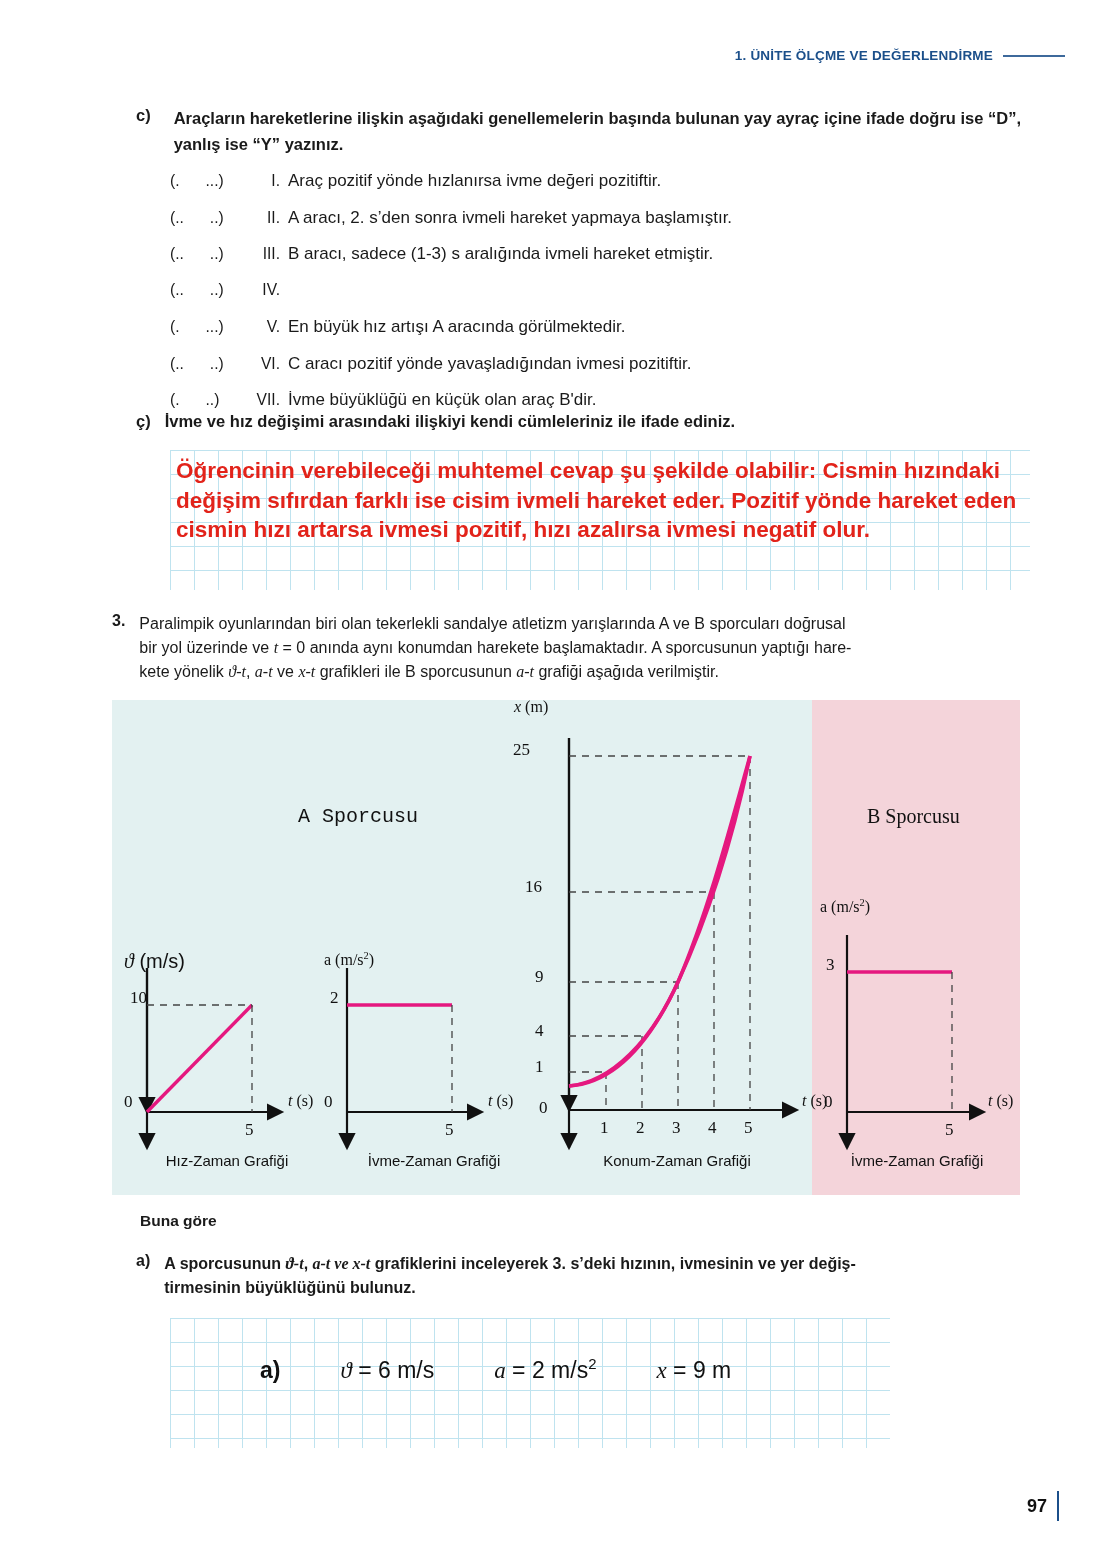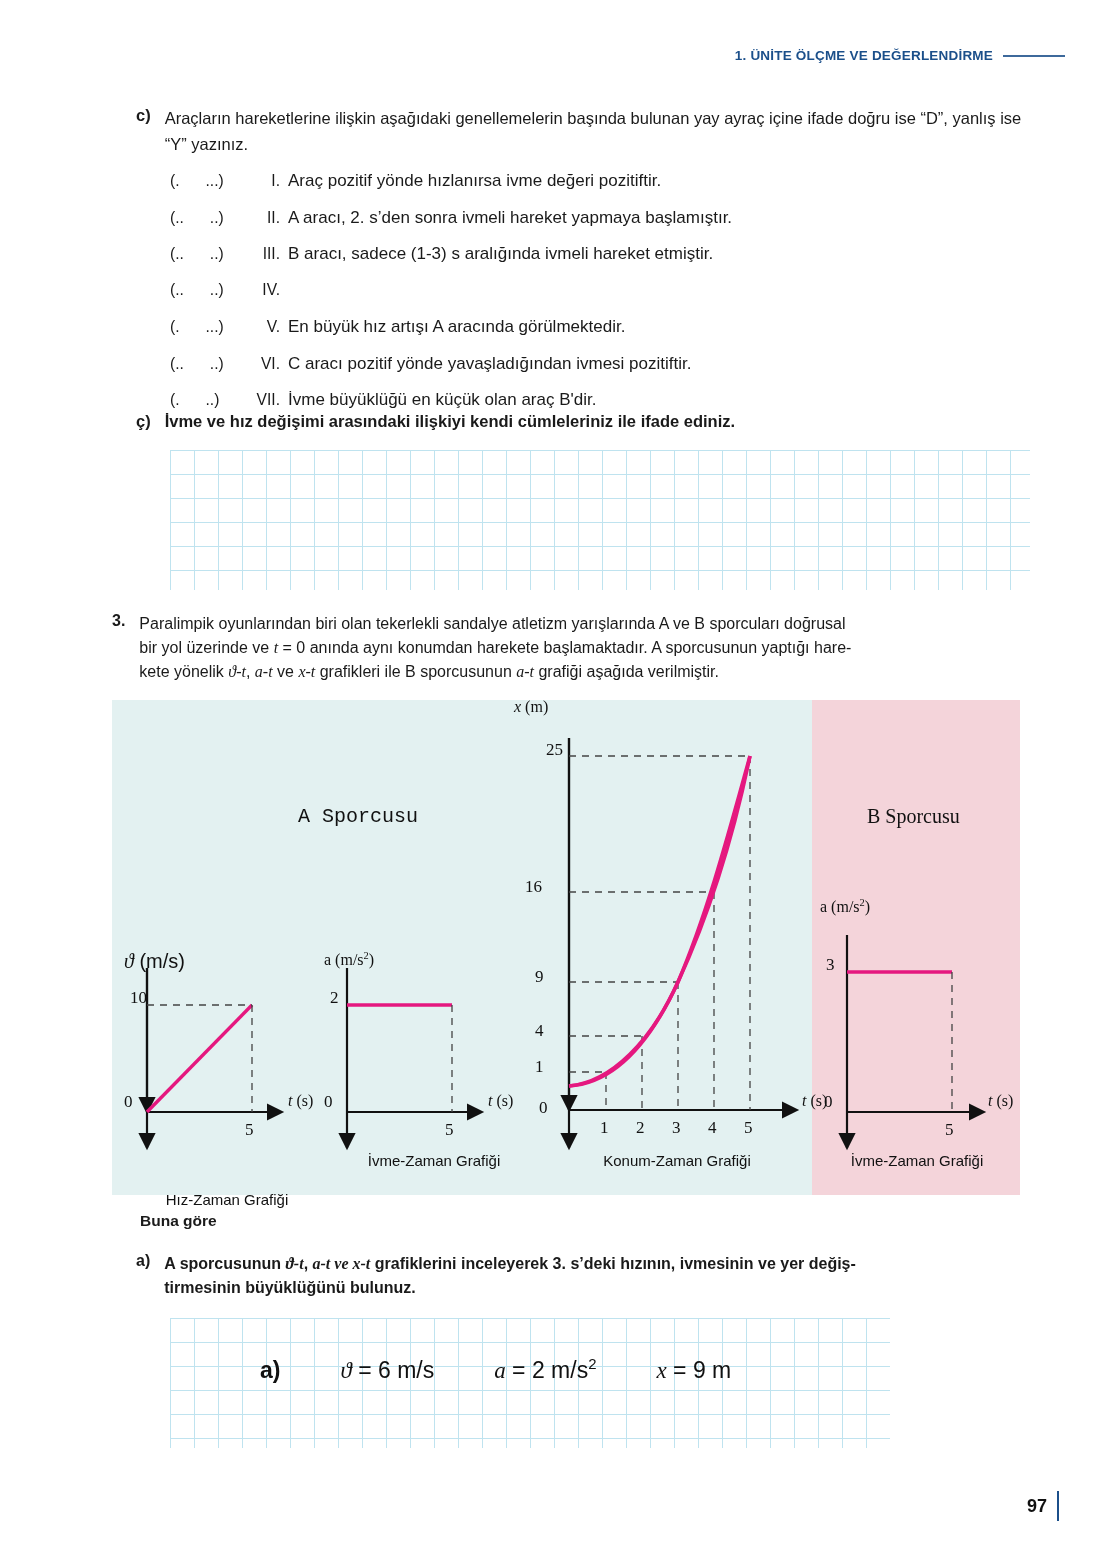--- a/index.html
+++ b/index.html
@@ -25,21 +25,21 @@
   }
   .header-rule {
     width:62px; height:2px; background:#1b4f8a; opacity:.85;
   }
 
   .q-c {
     position:absolute; left:136px; top:106px; width:900px;
     display:flex; gap:14px;
   }
   .q-c .lbl { font-weight:bold; font-size:16.5px; }
-  .q-c .txt { font-weight:normal; font-size:16.5px; line-height:1.55; }
+  .q-c .txt { font-weight:bold; font-size:16.5px; line-height:1.55;margin-left:9px; }
 
   .tf-list { position:absolute; left:170px; top:172px; width:860px; }
   .tf-row {
     display:flex; align-items:baseline; gap:0px;
     font-size:15.6px; line-height:1.0; margin-bottom:11.5px;
     height:25px;
   }
   .tf-paren {
     width:72px; position:relative; font-size:15.6px; color:#1a1a1a;
     white-space:pre;
@@ -177,20 +177,21 @@
       <div class="tf-text">İvme büyüklüğü en küçük olan araç B'dir.</div>
     </div>
   </div>
 
   <div class="q-cc">
     <div class="lbl">ç)</div>
     <div class="txt">İvme ve hız değişimi arasındaki ilişkiyi kendi cümleleriniz ile ifade ediniz.</div>
   </div>
 
   <div class="gridbox" id="answer-box-1"></div>
+  <div class="handwriting-red">Öğrencinin verebileceği muhtemel cevap şu şekilde olabilir: Cismin hızındaki değişim sıfırdan farklı ise cisim ivmeli hareket eder. Pozitif yönde hareket eden cismin hızı artarsa ivmesi pozitif, hızı azalırsa ivmesi negatif olur.</div>
 
   <div class="q3">
     <div class="num">3.</div>
     <div class="body">
       <span>Paralimpik oyunlarından biri olan tekerlekli sandalye atletizm yarışlarında A ve B sporcuları doğrusal</span><br>
       <span>bir yol üzerinde ve </span><span class="it">t</span><span> = 0 anında aynı konumdan harekete başlamaktadır. A sporcusunun yaptığı hare-</span><br>
       <span>kete yönelik </span><span class="it">ϑ-t</span><span>, </span><span class="it">a-t</span><span> ve </span><span class="it">x-t</span><span> grafikleri ile B sporcusunun </span><span class="it">a-t</span><span> grafiği aşağıda verilmiştir.</span>
     </div>
   </div>
 
@@ -265,40 +266,40 @@
     <div class="fig-label" style="left:133px; top:420px; font-size:17px;">5</div>
     <div class="fig-label" style="left:176px; top:392px; font-size:16px;"><span class="serif-i">t</span> (s)</div>
 
     <div class="fig-label" style="left:212px; top:250px; font-size:16px;">a (m/s<sup>2</sup>)</div>
     <div class="fig-label" style="left:218px; top:288px; font-size:17px;">2</div>
     <div class="fig-label" style="left:212px; top:392px; font-size:17px;">0</div>
     <div class="fig-label" style="left:333px; top:420px; font-size:17px;">5</div>
     <div class="fig-label" style="left:376px; top:392px; font-size:16px;"><span class="serif-i">t</span> (s)</div>
 
     <div class="fig-label" style="left:402px; top:-2px; font-size:16px;"><span class="serif-i">x</span> (m)</div>
-    <div class="fig-label" style="left:434px; top:40px; font-size:17px;">25</div>
+    <div class="fig-label" style="left:401px; top:40px; font-size:17px;">25</div>
     <div class="fig-label" style="left:413px; top:177px; font-size:17px;">16</div>
     <div class="fig-label" style="left:423px; top:267px; font-size:17px;">9</div>
     <div class="fig-label" style="left:423px; top:321px; font-size:17px;">4</div>
     <div class="fig-label" style="left:423px; top:357px; font-size:17px;">1</div>
     <div class="fig-label" style="left:427px; top:398px; font-size:17px;">0</div>
     <div class="fig-label" style="left:488px; top:418px; font-size:17px;">1</div>
     <div class="fig-label" style="left:524px; top:418px; font-size:17px;">2</div>
     <div class="fig-label" style="left:560px; top:418px; font-size:17px;">3</div>
     <div class="fig-label" style="left:596px; top:418px; font-size:17px;">4</div>
     <div class="fig-label" style="left:632px; top:418px; font-size:17px;">5</div>
     <div class="fig-label" style="left:690px; top:392px; font-size:16px;"><span class="serif-i">t</span> (s)</div>
 
     <div class="fig-label" style="left:708px; top:197px; font-size:16px;">a (m/s<sup>2</sup>)</div>
     <div class="fig-label" style="left:714px; top:255px; font-size:17px;">3</div>
     <div class="fig-label" style="left:712px; top:392px; font-size:17px;">0</div>
     <div class="fig-label" style="left:833px; top:420px; font-size:17px;">5</div>
     <div class="fig-label" style="left:876px; top:392px; font-size:16px;"><span class="serif-i">t</span> (s)</div>
 
-    <div class="panel-caption" style="left:15px; top:452px; width:200px;margin-top:39px;">Hız-Zaman Grafiği</div>
+    <div class="panel-caption" style="left:15px; top:452px; width:200px;">Hız-Zaman Grafiği</div>
     <div class="panel-caption" style="left:222px; top:452px; width:200px;">İvme-Zaman Grafiği</div>
     <div class="panel-caption" style="left:455px; top:452px; width:220px;">Konum-Zaman Grafiği</div>
     <div class="panel-caption" style="left:705px; top:452px; width:200px;">İvme-Zaman Grafiği</div>
   </div>
 
   <div class="buna">Buna göre</div>
 
   <div class="qa">
     <div class="lbl">a)</div>
     <div class="txt">

